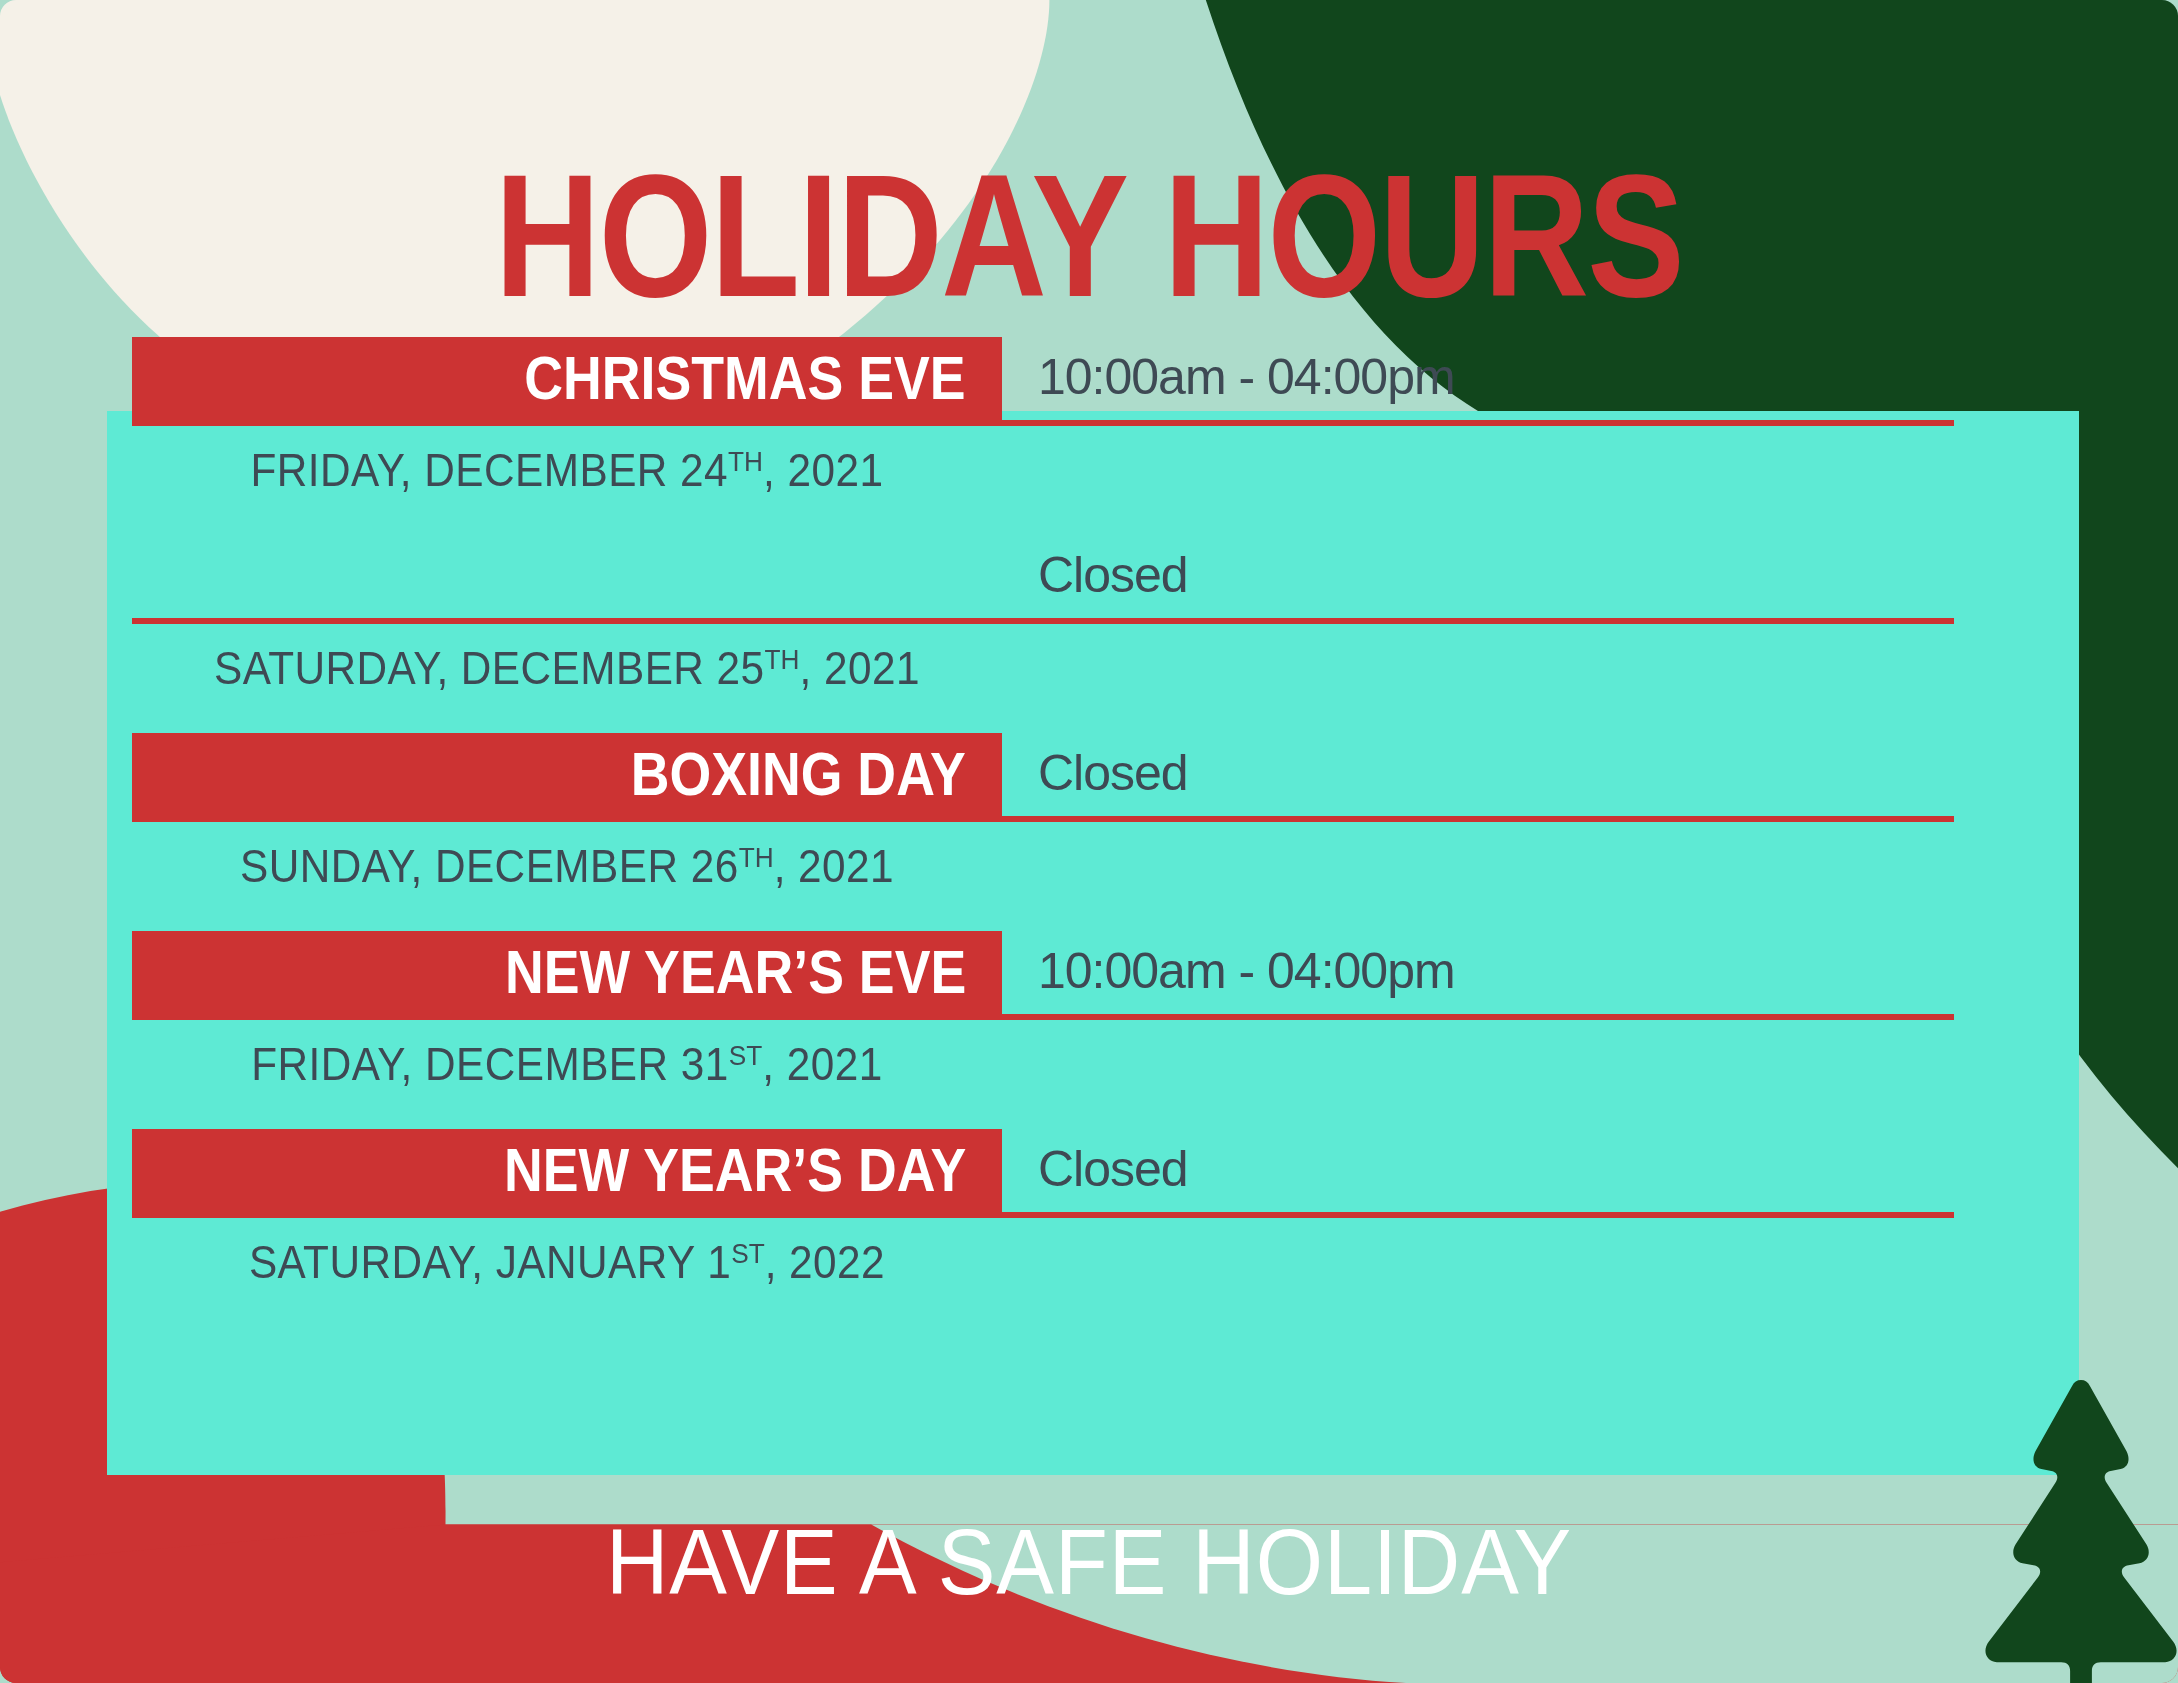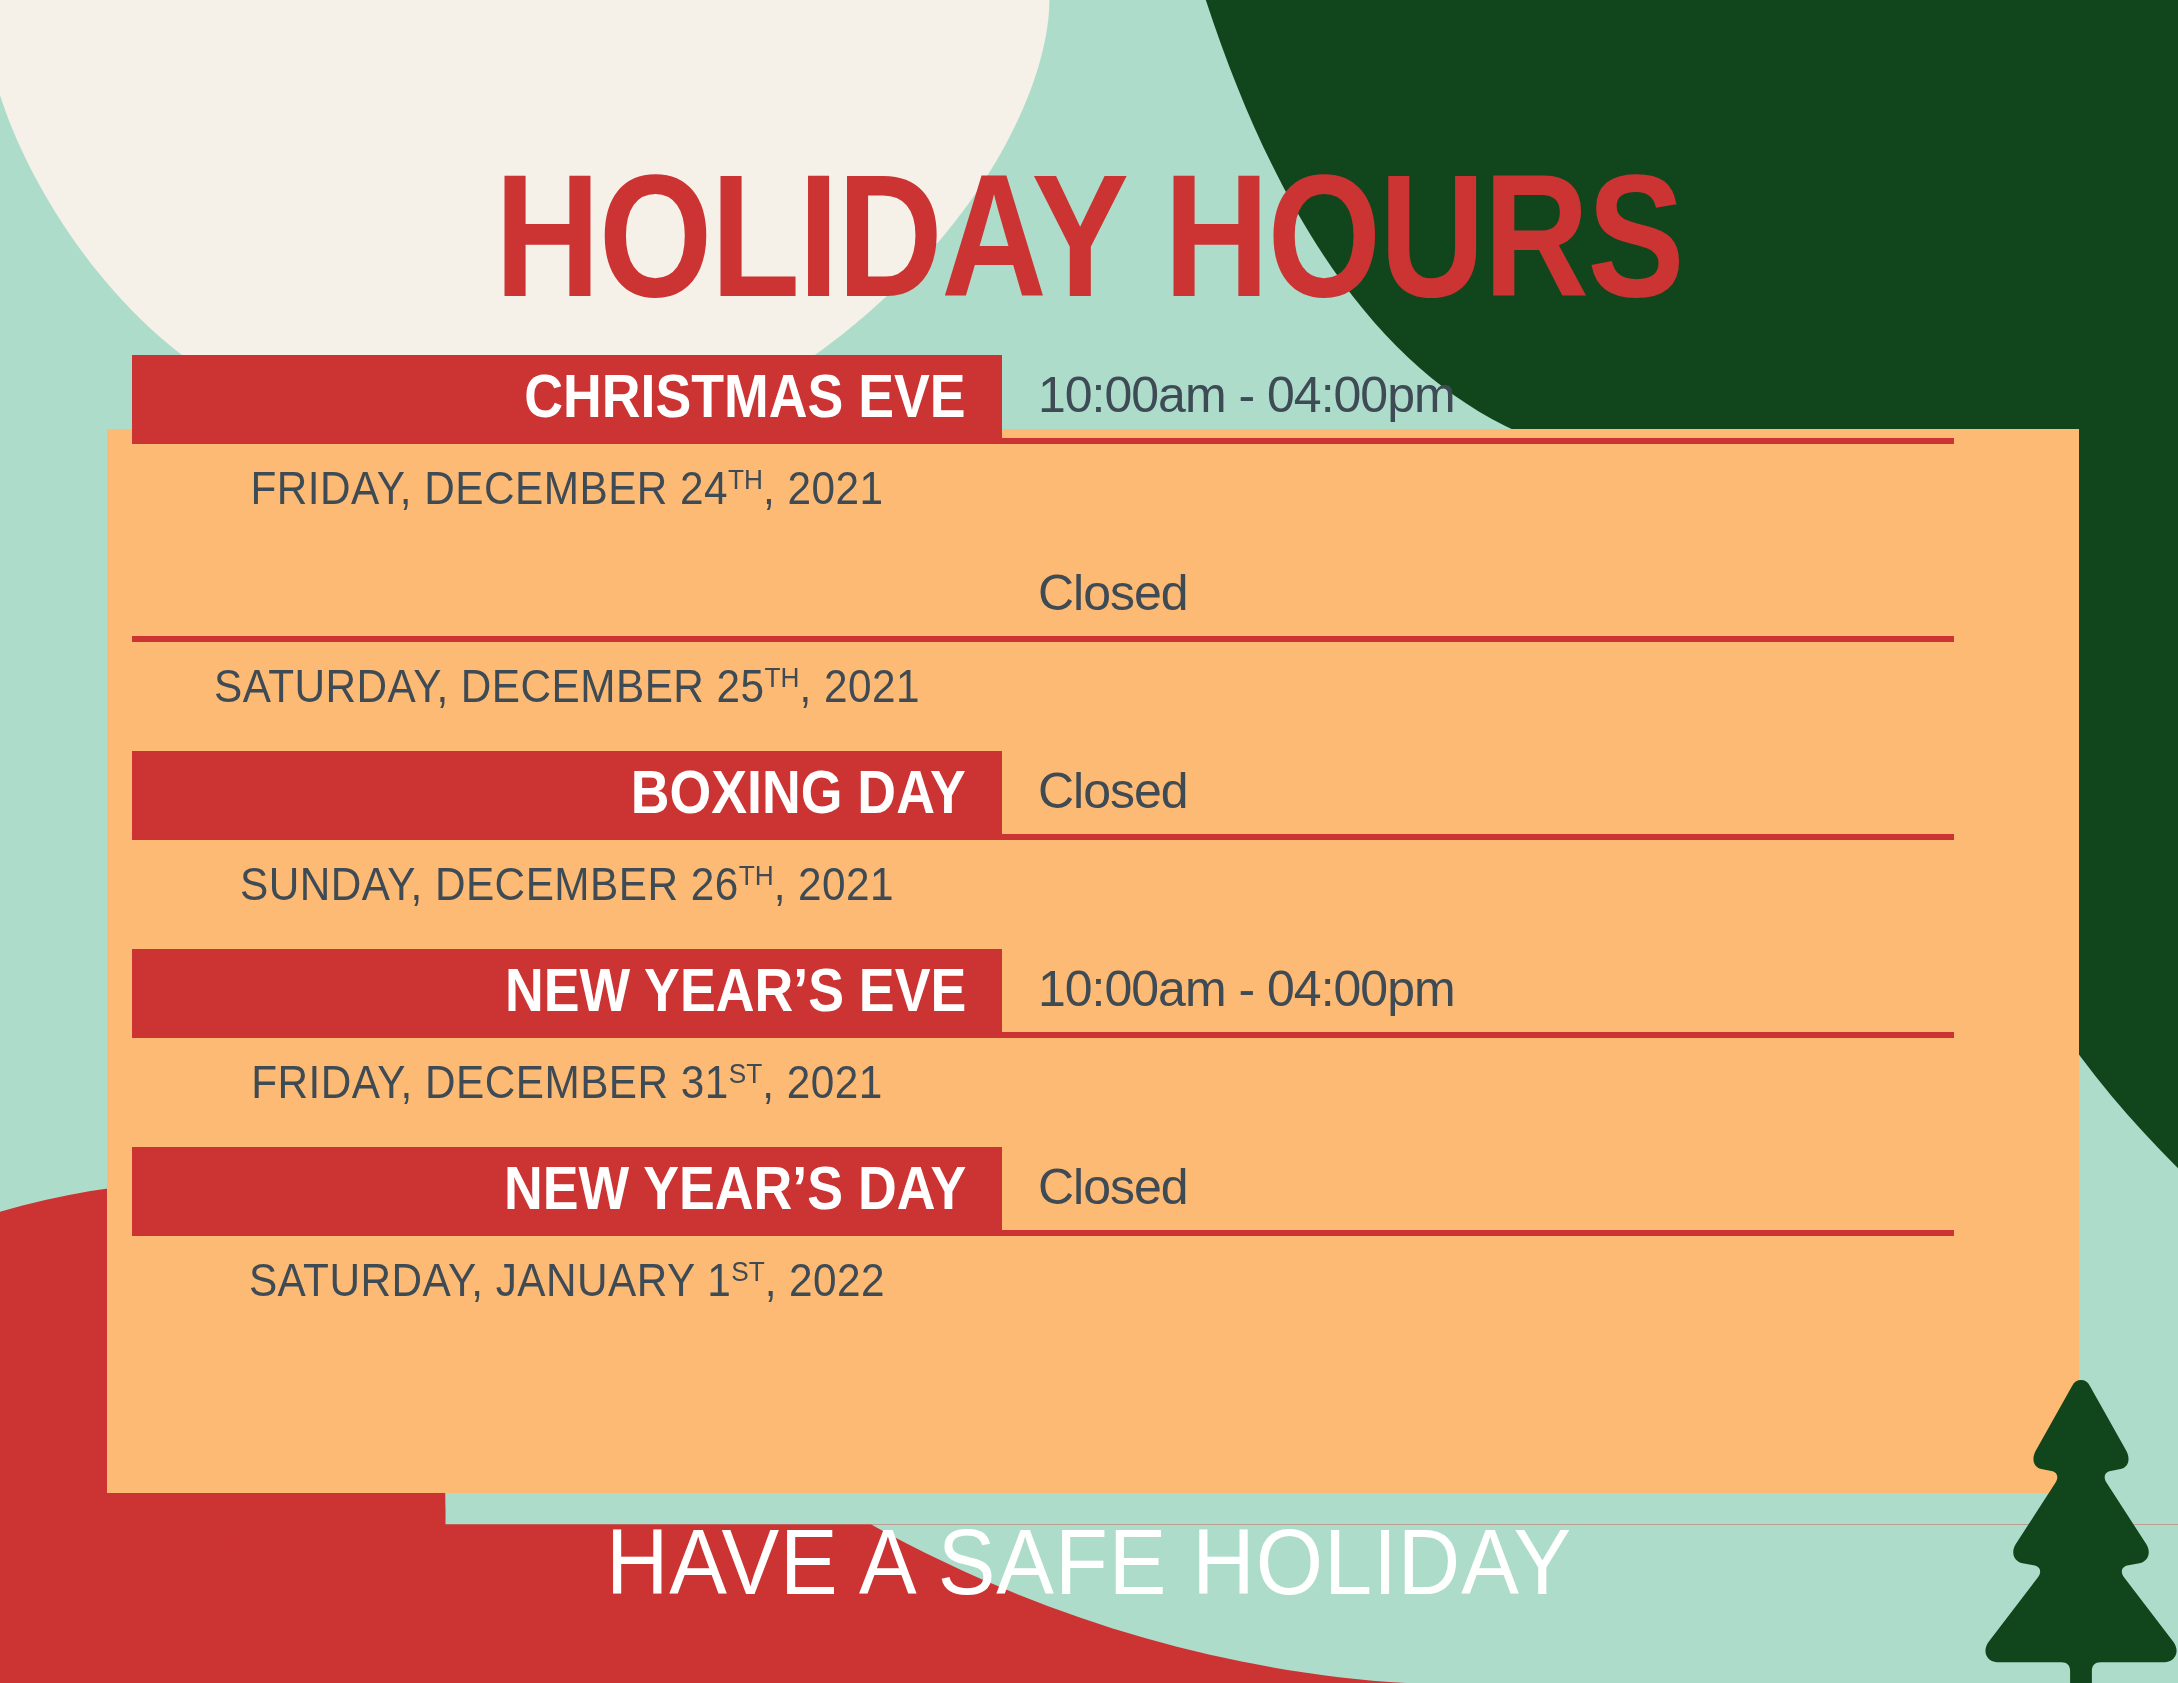--- a/index.html
+++ b/index.html
@@ -1,21 +1,21 @@
 <!DOCTYPE html>
 <html><head>
 <meta charset="utf-8">
 <style>
   html,body{margin:0;padding:0;}
   body{
     width:2178px;height:1683px;overflow:hidden;position:relative;
     background:#ADDCCB;
     font-family:"Liberation Sans","DejaVu Sans",sans-serif;
   }
-  #stage{position:absolute;inset:0;width:2178px;height:1683px;overflow:hidden;}
+  #stage{position:absolute;inset:0;width:2178px;height:1683px;overflow:hidden;border-radius:16px;}
 
   
   .bg-svg{position:absolute;left:0;top:0;width:2178px;height:1683px;}
 
   
   #title{
     position:absolute;left:0;top:149px;width:2178px;
     text-align:center;
     color:#CC3333;
     font-family:"Liberation Sans Narrow","Liberation Sans",sans-serif;
@@ -23,22 +23,22 @@
     font-size:174px;
     line-height:174px;
     letter-spacing:-2px;
     transform:scaleX(0.84);
     transform-origin:50% 50%;
     white-space:nowrap;
   }
 
   
   #card{
-    position:absolute;left:107px;top:429px;width:1972px;height:1064px;
-    background:#fdba74;
+    position:absolute;left:107px;top:411px;width:1972px;height:1064px;
+    background:#5eead4;
   }
 
   
   .row{position:absolute;left:0;width:1972px;height:198px;}
 
   .label-bar{
     position:absolute;left:25px;top:0;width:870px;height:83px;
     background:#CC3333;
     display:flex;align-items:center;justify-content:flex-end;
     box-sizing:border-box;padding-right:36px;

